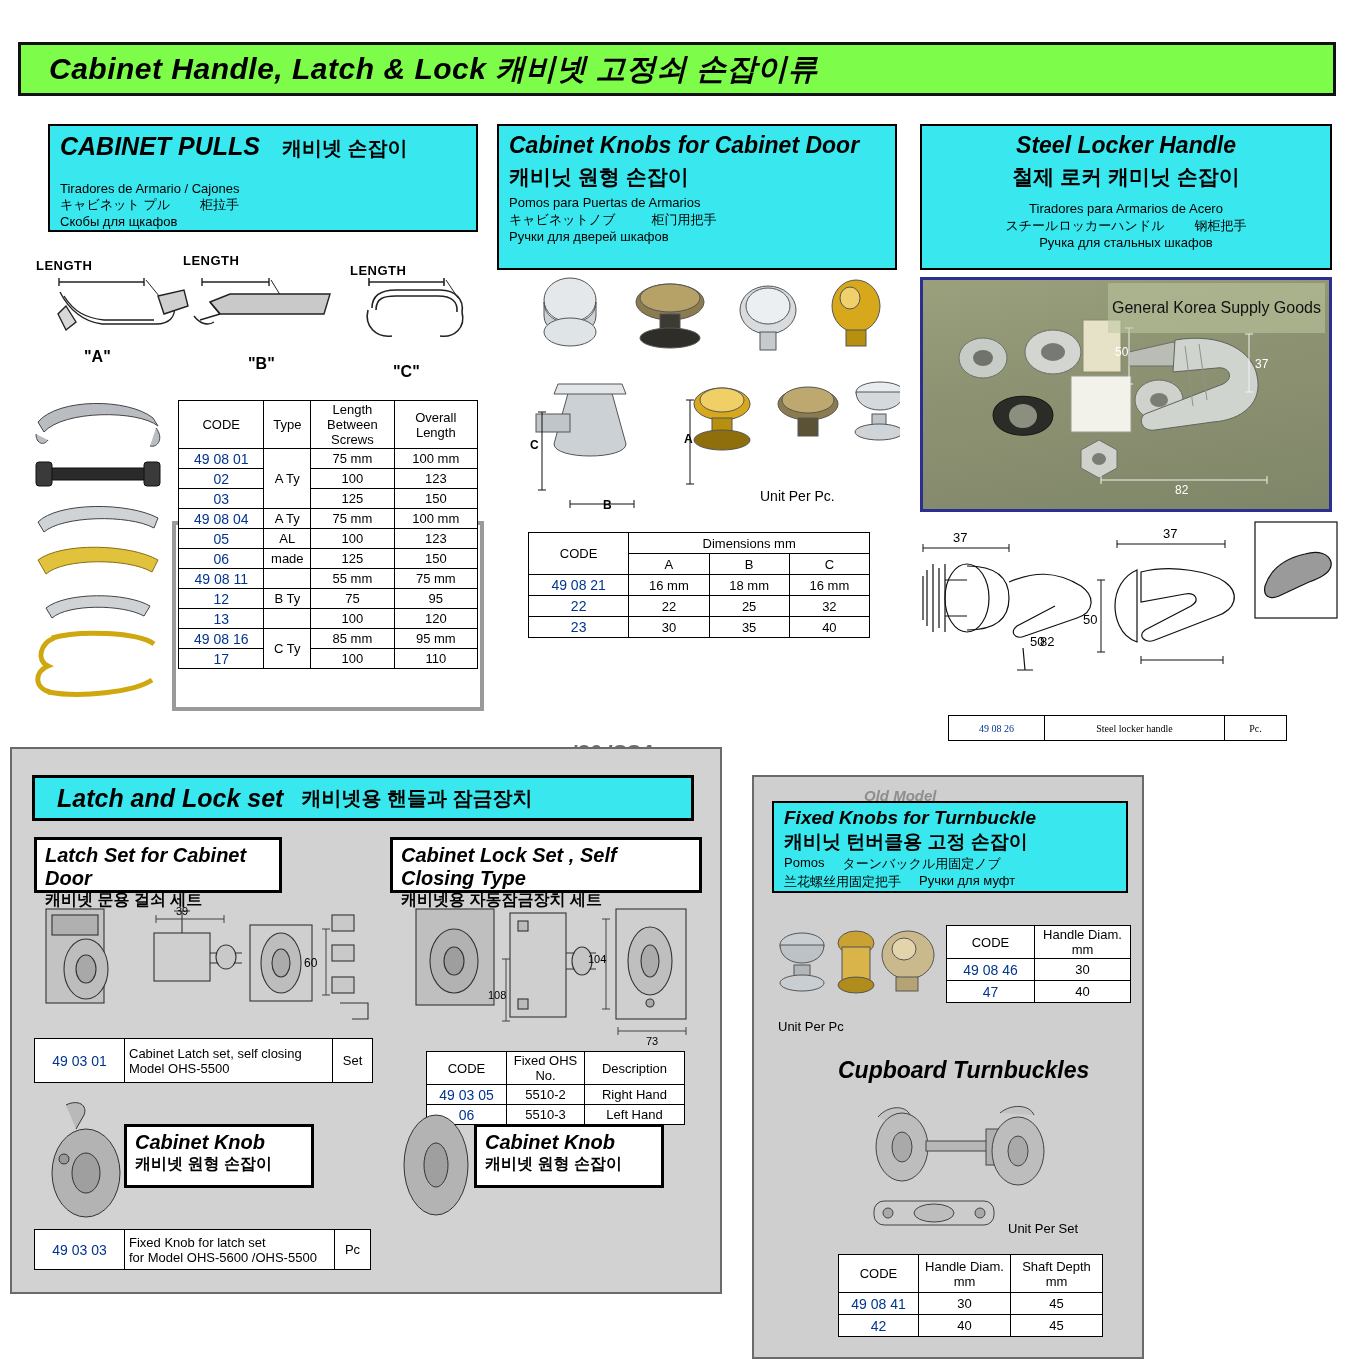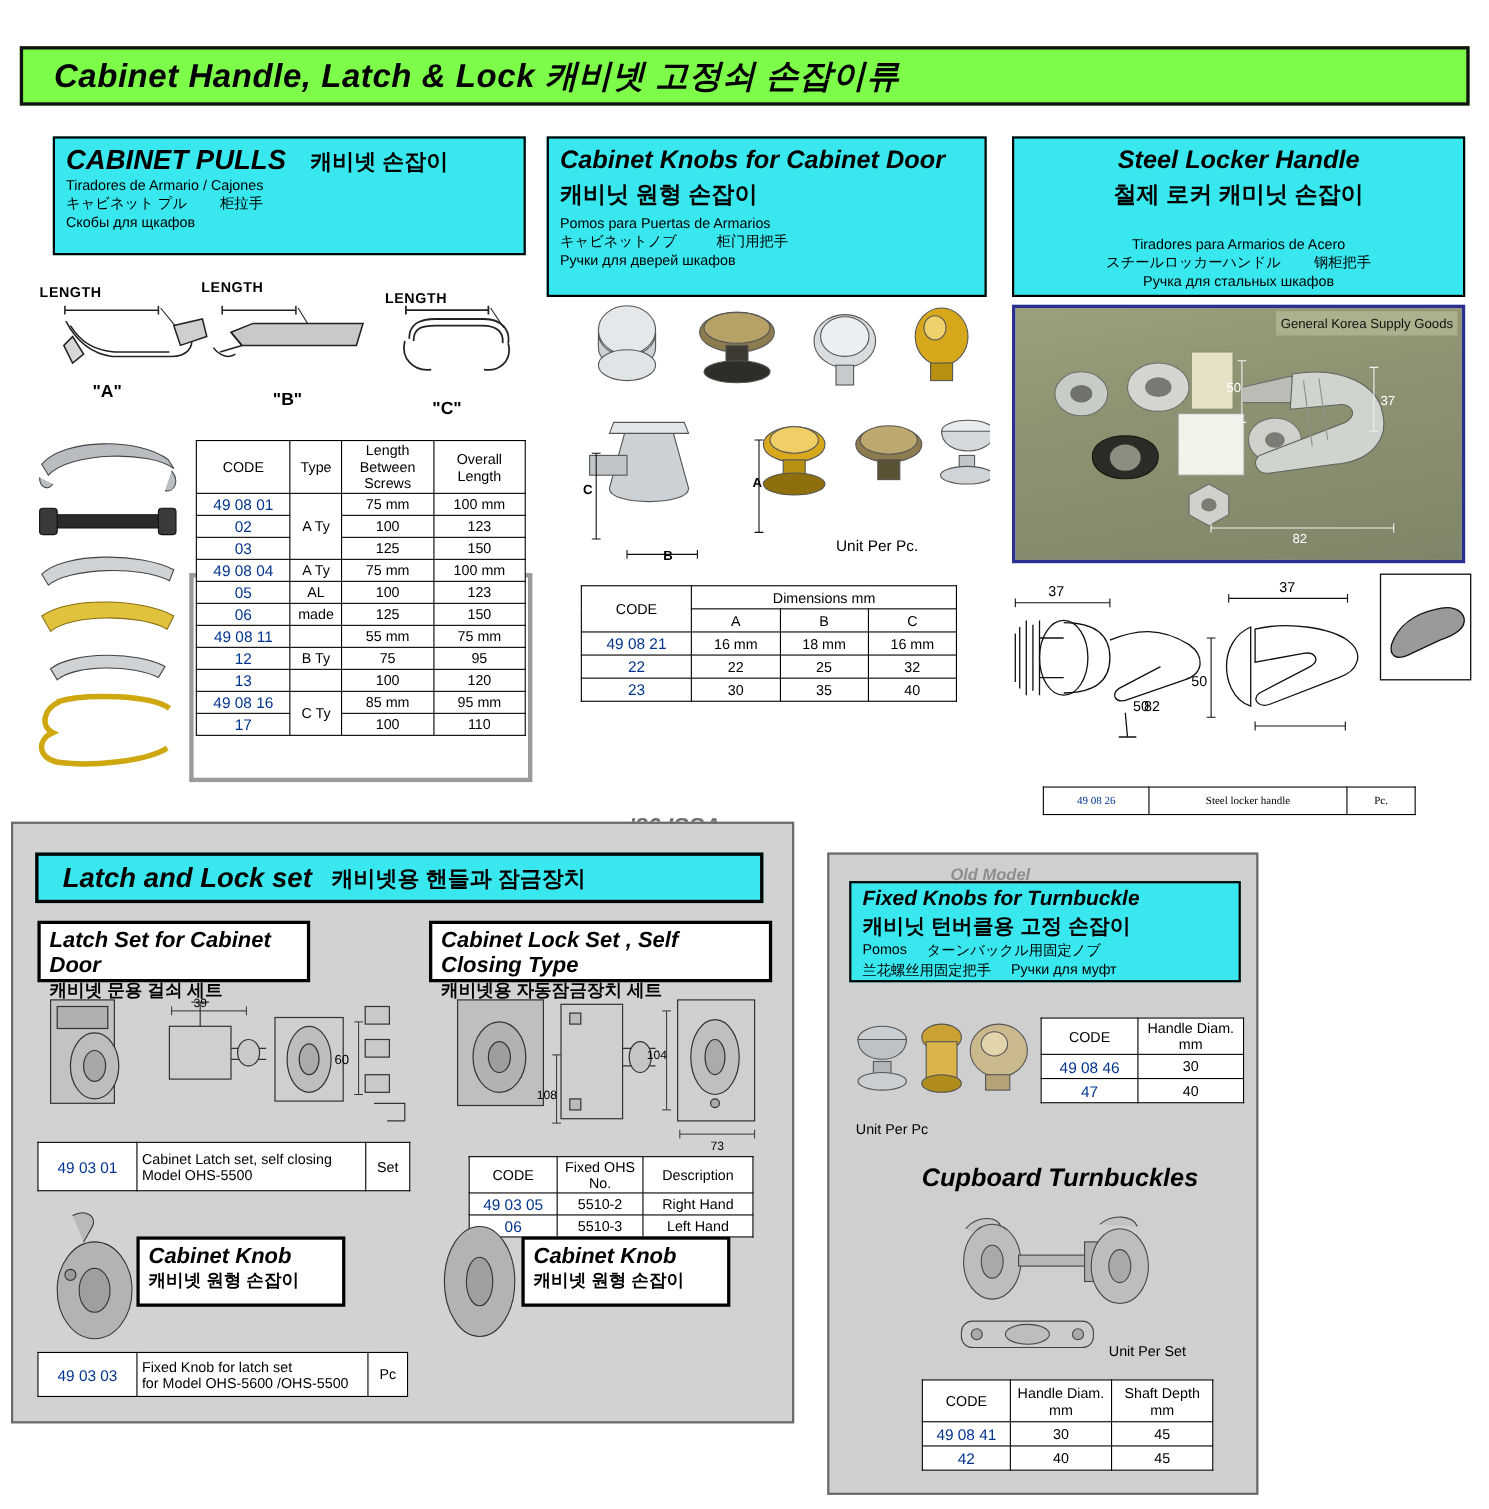--- a/index.html
+++ b/index.html
@@ -28,47 +28,47 @@
   
   .cyanbox { background: #38e8ee; border: 2px solid #000; position: absolute; }
   .cyanbox .h1 { font-size: 24px; font-weight: bold; font-style: italic; }
   .cyanbox .sub { font-size: 13px; }
 
   
   #pulls-header { left: 48px; top: 124px; width: 430px; height: 108px; padding: 6px 10px; }
   #pulls-header .row1 { display: flex; align-items: baseline; gap: 22px; }
   #pulls-header .row1 .h1 { font-size: 25px; }
   #pulls-header .row1 .ko { font-size: 20px; font-weight: bold; }
-  #pulls-header .sub { line-height: 1.25; margin-top: 0; }
+  #pulls-header .sub { line-height: 1.25; margin-top: 19px; }
   #pulls-header .sub .jp { display: flex; gap: 30px; }
 
   
   #knobs-header { left: 497px; top: 124px; width: 400px; height: 146px; padding: 6px 10px; }
   #knobs-header .h1 { font-size: 23px; }
   #knobs-header .ko { font-size: 21px; font-weight: bold; margin-top: 4px; }
   #knobs-header .sub { line-height: 1.3; margin-top: 4px; }
   #knobs-header .jp { display: flex; gap: 36px; }
 
   
   #locker-header { left: 920px; top: 124px; width: 412px; height: 146px; padding: 6px 14px; }
   #locker-header .h1 { font-size: 23px; text-align: center; }
   #locker-header .ko { font-size: 21px; font-weight: bold; text-align: center; margin-top: 4px; }
-  #locker-header .sub { line-height: 1.3; margin-top: 23px; text-align: center; }
+  #locker-header .sub { line-height: 1.3; margin-top: 10px; text-align: center; }
   #locker-header .jp { display: flex; gap: 30px; justify-content: center; }
 
   
   #locker-photo {
     position: absolute; left: 920px; top: 277px; width: 412px; height: 235px;
     border: 3px solid #2b2f8f; background:
       linear-gradient(170deg,#9aa07c 0%, #8d9372 40%, #7f8568 100%);
     overflow: hidden;
   }
   #locker-photo .cap {
-    position: absolute; right: 4px; top: 3px; font-size: 12px; color: #111;
-    background: rgba(190,198,160,.55); padding: 4px 4px;
+    position: absolute; right: 4px; top: 3px; font-size: 16px; color: #111;
+    background: rgba(190,198,160,.55); padding: 16px 4px;
   }
 
   
   table.tbl { border-collapse: collapse; font-size: 13px; background: #fff; }
   table.tbl td, table.tbl th { border: 1px solid #000; padding: 1px 4px; text-align: center; font-weight: normal; }
   .code { font-weight: bold; color: #00348f; font-size: 14px; }
 
   
   #pulls-table { position: absolute; left: 178px; top: 400px; }
   #pulls-table table { width: 300px; }

